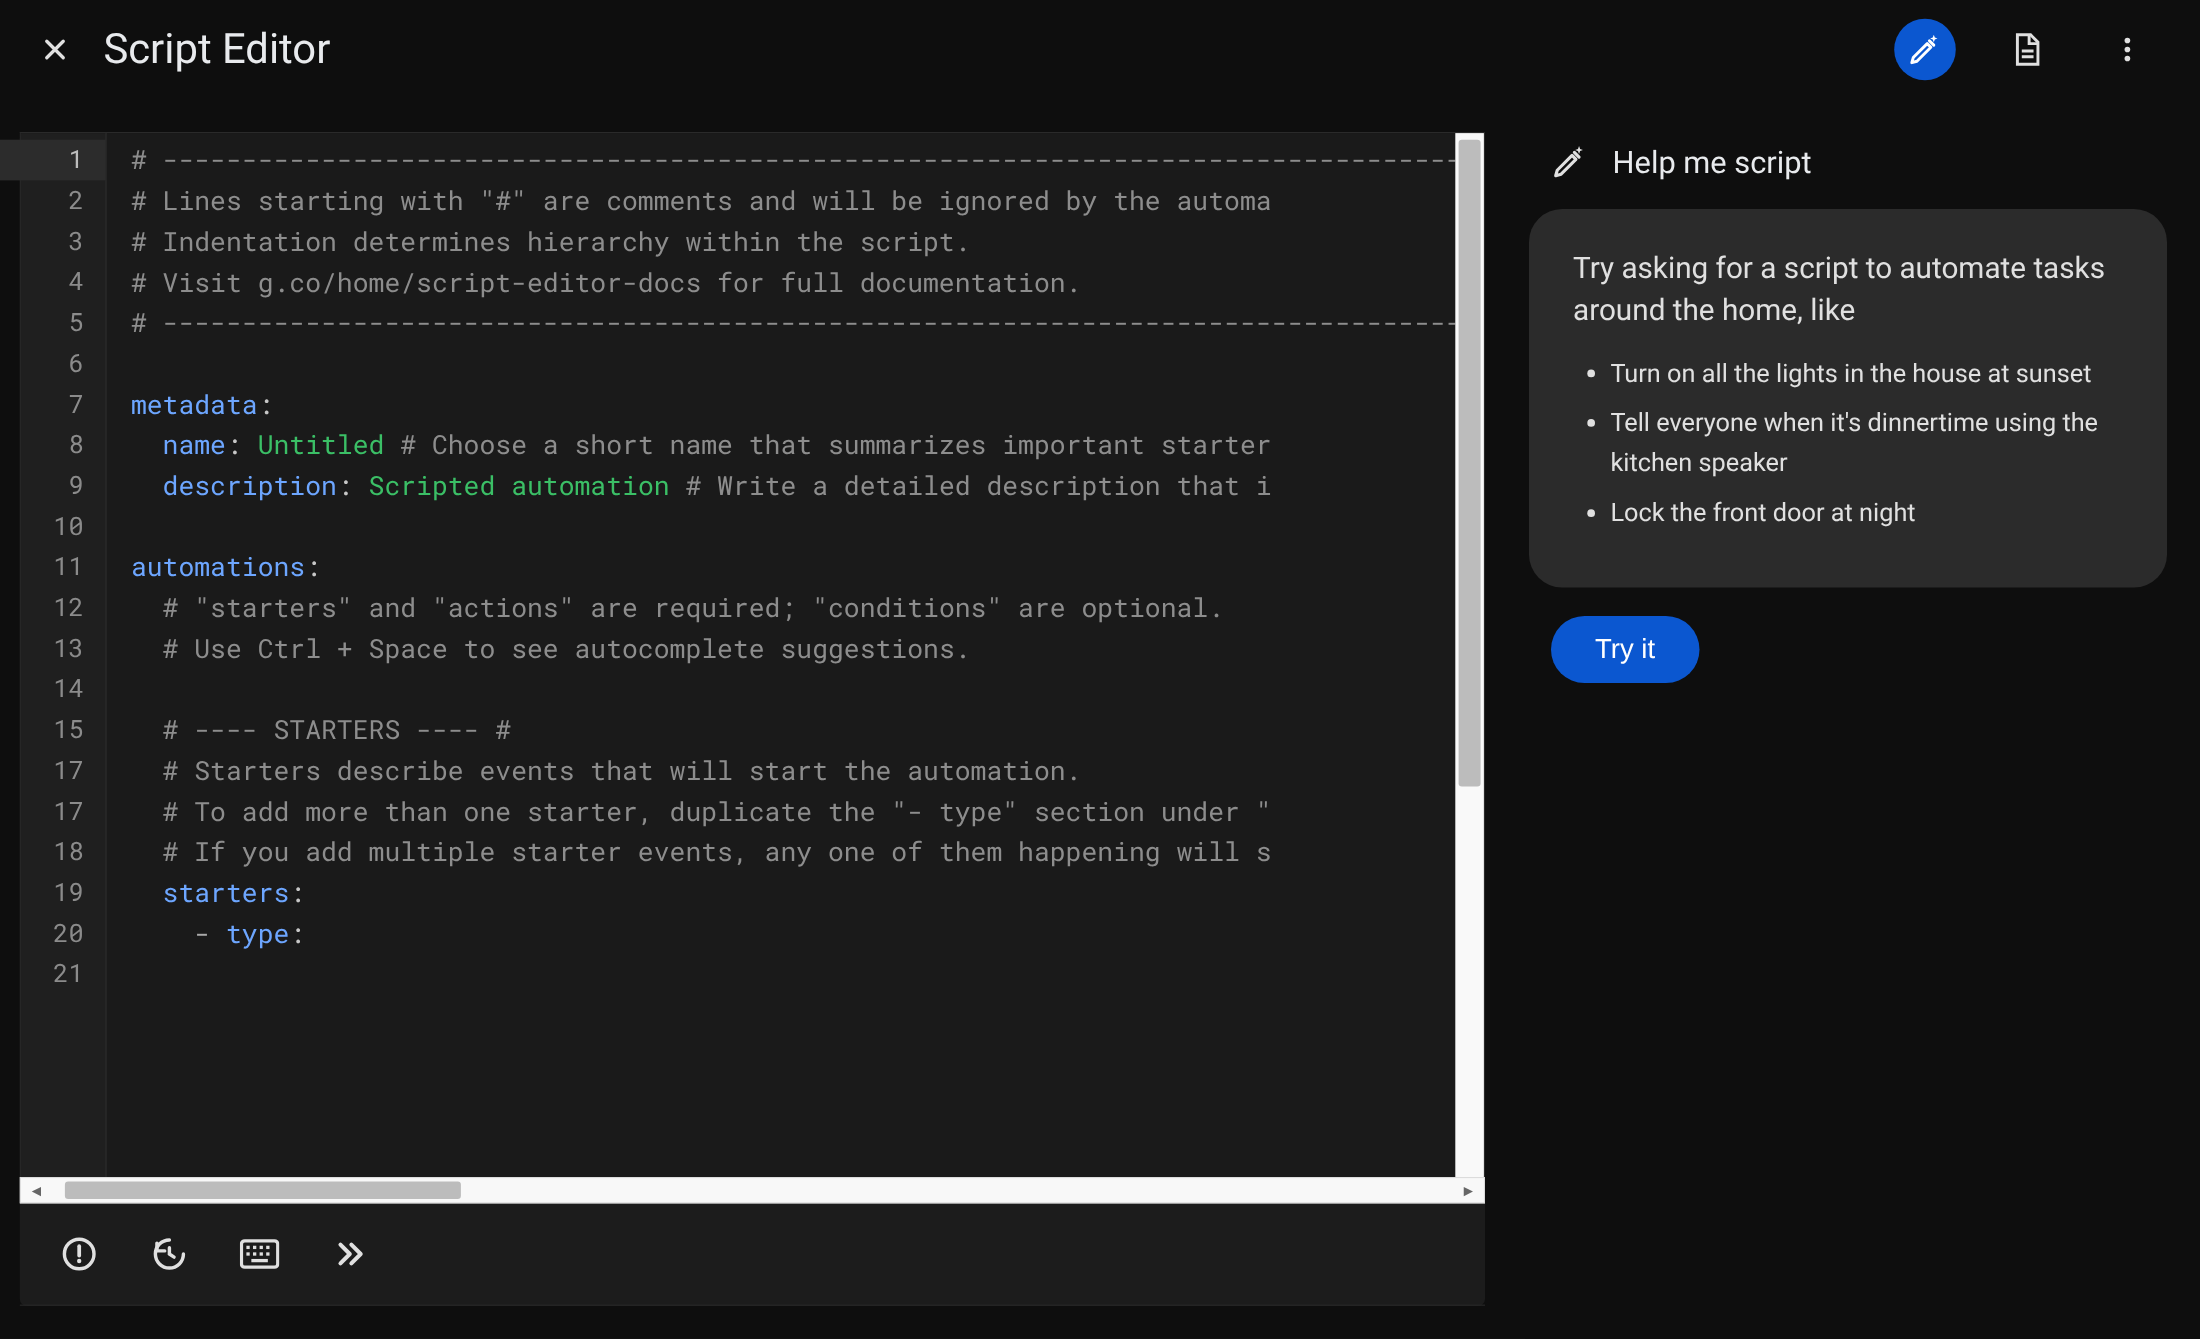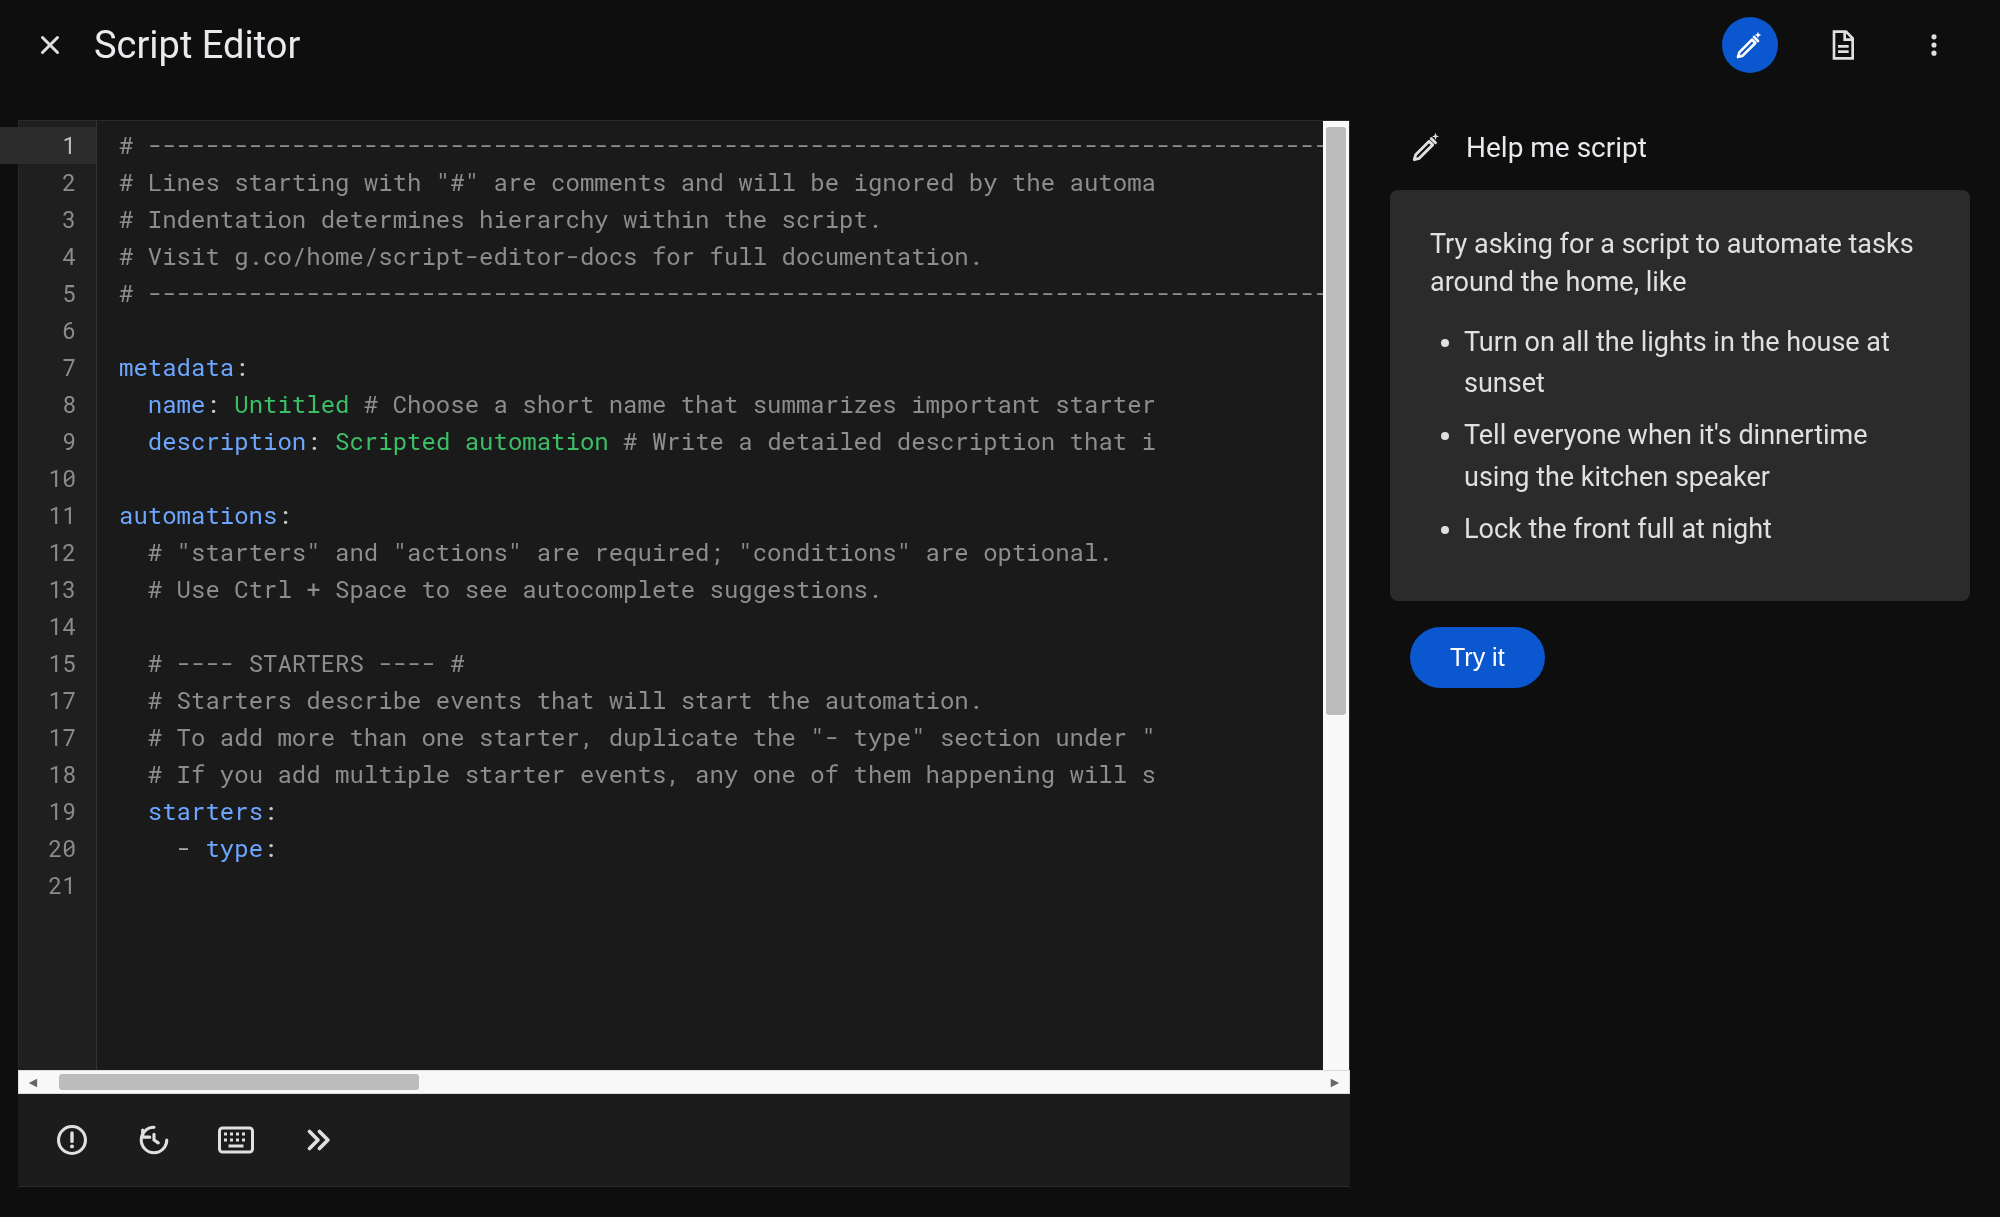--- a/index.html
+++ b/index.html
@@ -99,26 +99,26 @@
     width: 74px; height: 40px; background:#3a3a3a; border-radius: 22px; position:relative; cursor:pointer;
   }
   .switch .knob {
     width:30px; height:30px; background:#9e9e9e; border-radius:50%; position:absolute; top:5px; left:5px;
   }
   
   .side-pane { width: 580px; display:flex; flex-direction:column; gap: 26px; padding-top:10px;}
   .side-title-row { display:flex; align-items:center; gap: 22px; padding-left: 20px;}
   .side-title { font-size: 28px; color:#e8eaed; font-weight:400; }
   .card {
-    background:#2b2b2b; border-radius: 8px; padding: 36px 40px 40px 40px;
+    background:#2b2b2b; border-radius: 30px; padding: 36px 40px 40px 40px;
     color:#e0e0e0;
   }
   .card .lead { font-size: 27px; line-height: 1.4; margin-bottom: 20px; }
   .card ul { list-style: disc; padding-left: 34px; }
-  .card li { font-size: 27px; line-height: 1.55; margin: 10px 0; }
+  .card li { font-size: 23px; line-height: 1.55; margin: 10px 0; }
   .btn-try {
     background:#0b57d0; color:#fff; font-size:25px; font-weight:500;
     border:none; border-radius: 34px; padding: 16px 40px; cursor:pointer;
     align-self:flex-start; margin-left: 20px;
   }
   svg { display:block; }
 </style>
 </head>
 <body>
 
@@ -241,20 +241,20 @@
             <path d="M3 21l3.5-1 9.5-9.5-2.5-2.5L4 17.5 3 21z M15 6l3 3" stroke="#e0e0e0" stroke-width="2" fill="none" stroke-linecap="round" stroke-linejoin="round"></path>
             <path d="M18 2l.7 1.8L20.5 4.5l-1.8.7L18 7l-.7-1.8L15.5 4.5l1.8-.7L18 2z" fill="#e0e0e0"></path>
           </svg>
         <div class="side-title">Help me script</div>
       </div>
       <div class="card">
         <div class="lead">Try asking for a script to automate tasks around the home, like</div>
         <ul id="sugs">
             <li>Turn on all the lights in the house at sunset</li>
             <li>Tell everyone when it's dinnertime using the kitchen speaker</li>
-            <li>Lock the front full at night</li>
+            <li>Lock the front door at night</li>
           </ul>
       </div>
       <button class="btn-try">Try it</button>
     </div>
 
   </div>
 </div>
 
 </body></html>

